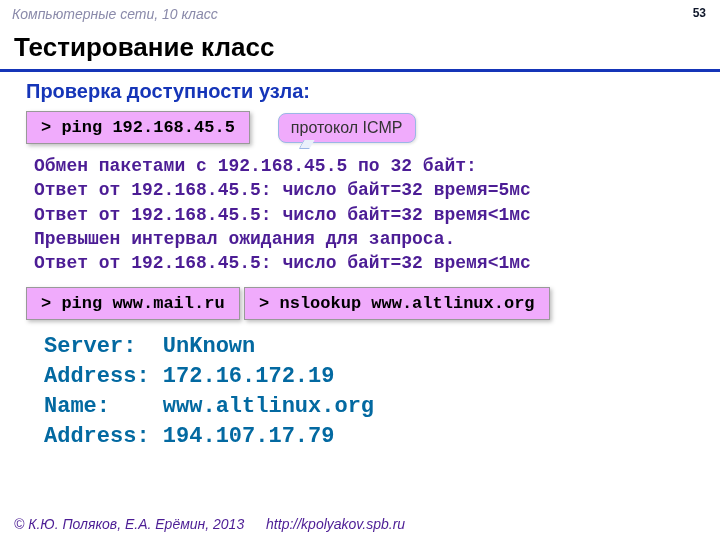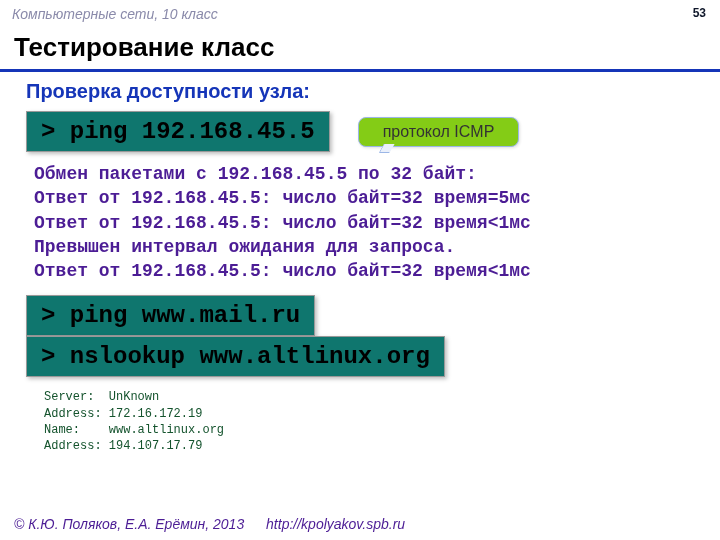--- a/index.html
+++ b/index.html
@@ -43,34 +43,34 @@
       margin-top: 6px;
       margin-bottom: 8px;
     }
     .cmd-row {
       display: flex;
       align-items: center;
       gap: 28px;
       margin-bottom: 10px;
     }
     .cmd-box {
-      background: #0f766e;
+      background: #f0abfc;
       border: 1px solid #999;
       box-shadow: 2px 2px 4px rgba(0,0,0,0.25);
       padding: 6px 14px;
       font-family: "Courier New", monospace;
       font-weight: bold;
-      font-size: 24px;
+      font-size: 17px;
       display: inline-block;
     }
     .callout {
-      background: #84cc16;
+      background: #f0abfc;
       border: 1px solid #9bb6e6;
       border-radius: 8px;
-      padding: 5px 24px;
+      padding: 5px 12px;
       font-size: 16px;
       color: #333;
       position: relative;
       box-shadow: 1px 1px 3px rgba(0,0,0,0.12);
     }
     .callout::after {
       content: "";
       position: absolute;
       bottom: -7px;
       left: 22px;
@@ -86,26 +86,26 @@
       font-family: "Courier New", monospace;
       font-weight: bold;
       font-size: 18px;
       line-height: 1.35;
       margin: 10px 0 12px 8px;
       white-space: pre;
       color: #4c1d95;
     }
     .output-small {
       font-family: "Courier New", monospace;
-      font-weight: normal;
-      font-size: 12px;
+      font-weight: bold;
+      font-size: 22px;
       line-height: 1.35;
       margin: 12px 0 0 18px;
       white-space: pre;
-      color: #14532d;
+      color: #0369a1;
     }
     .footer {
       position: absolute;
       bottom: 8px;
       left: 14px;
       color: #4c1d95;
       font-style: italic;
       font-size: 14px;
     }
     .footer .url {

